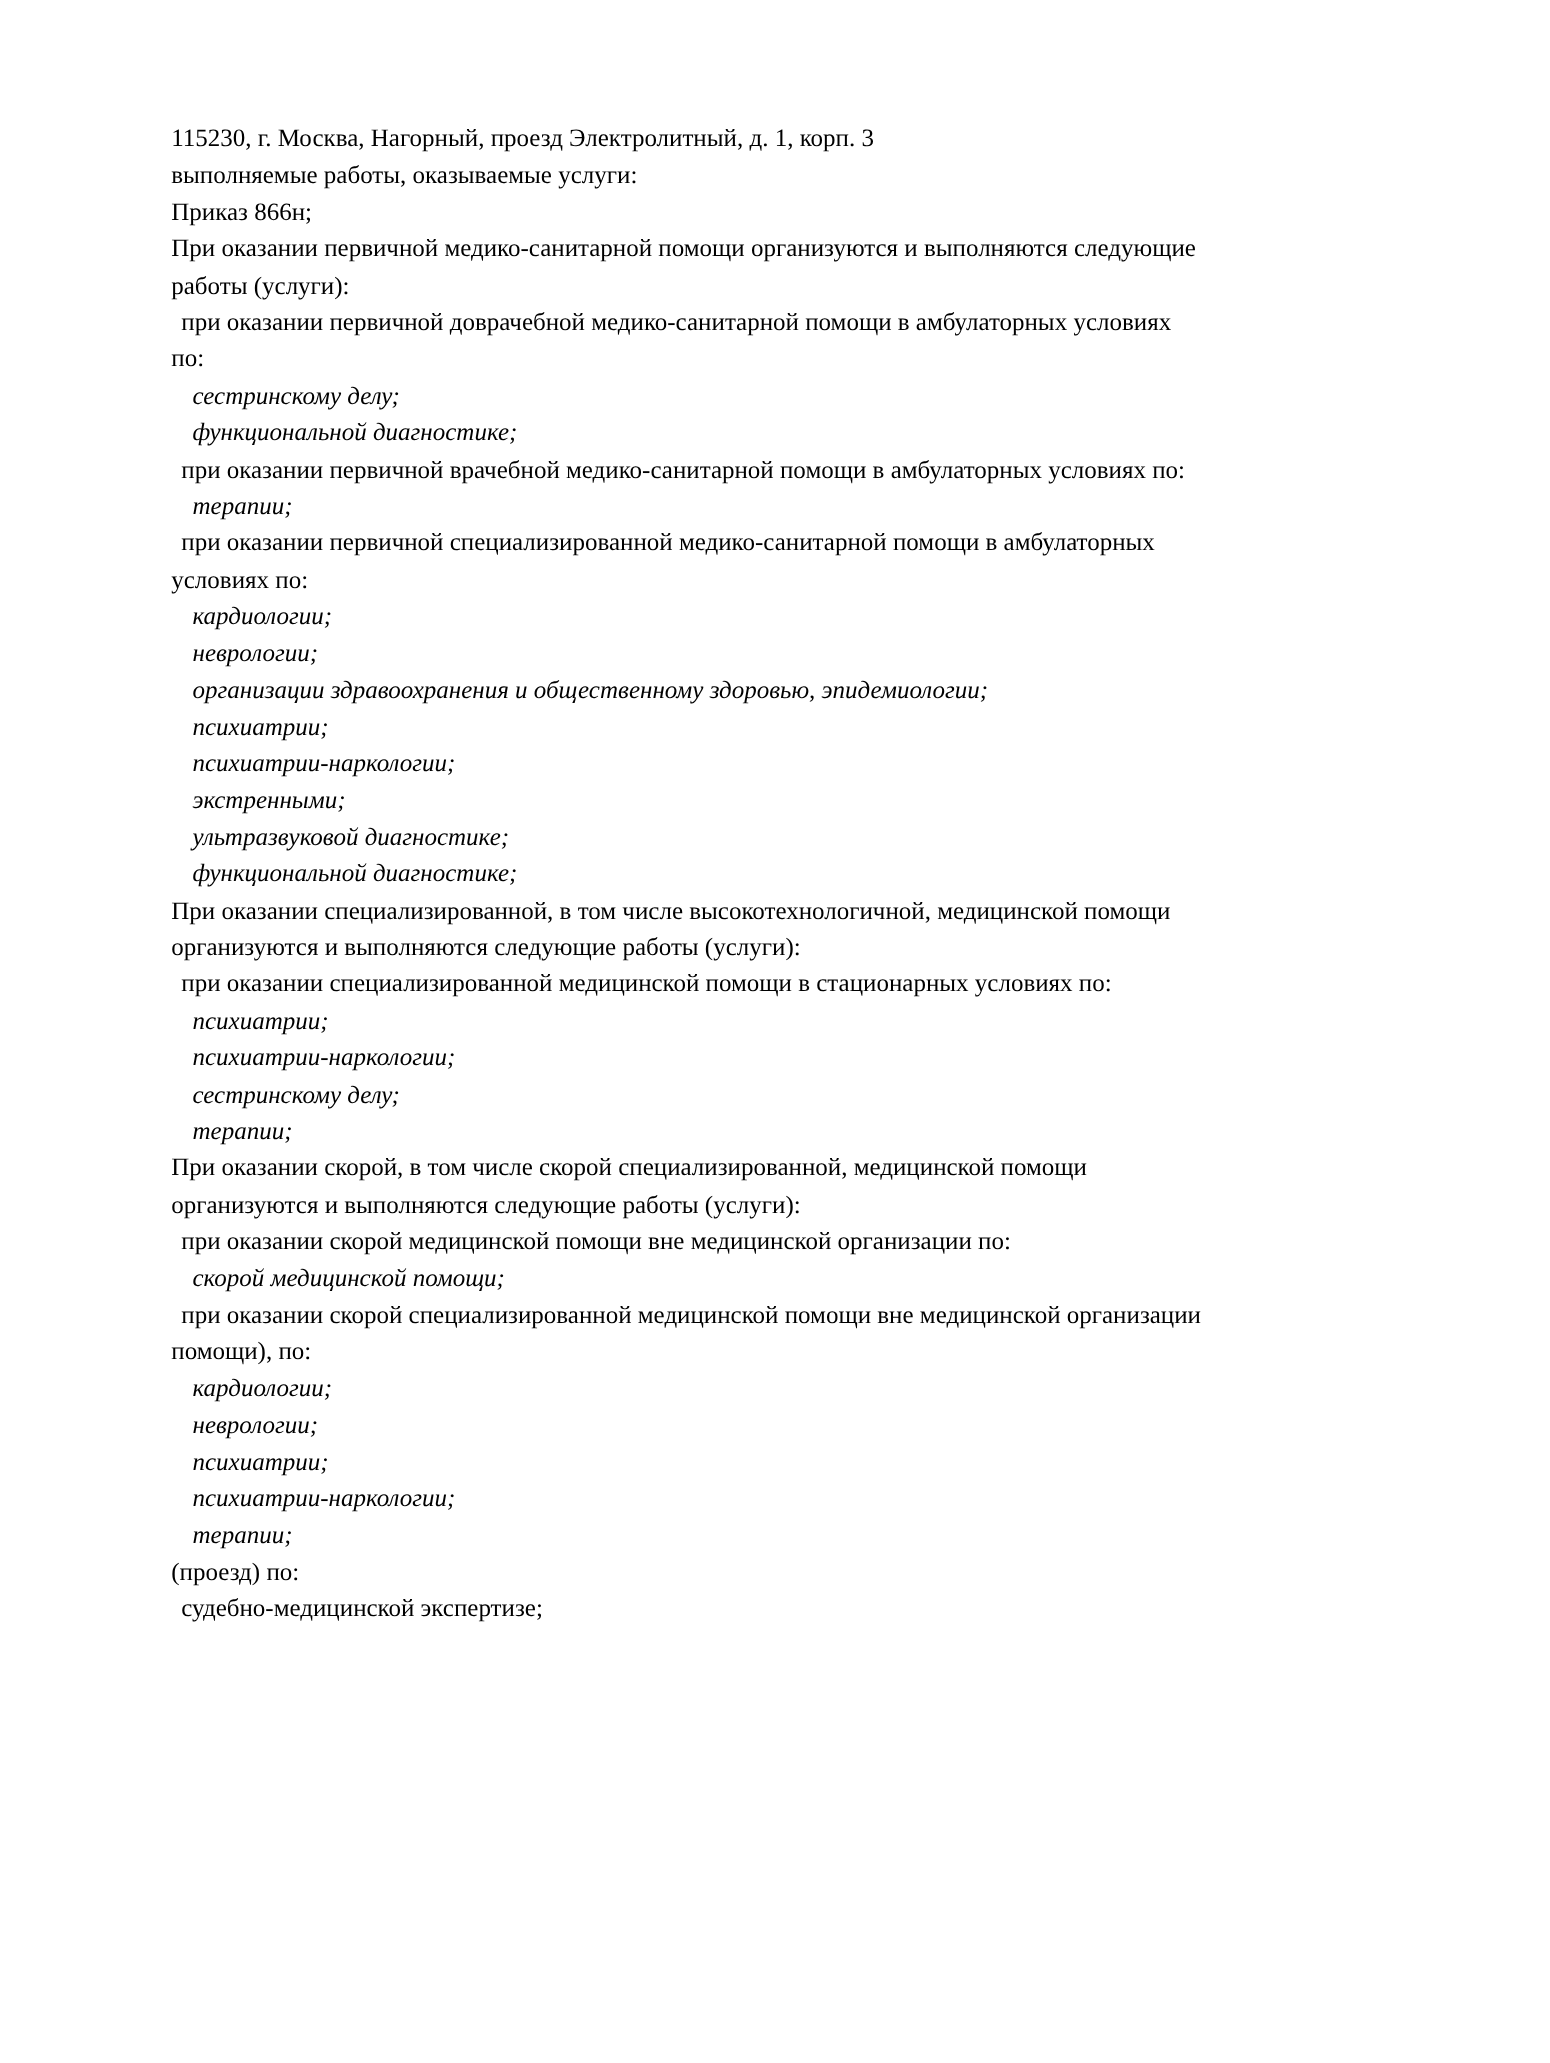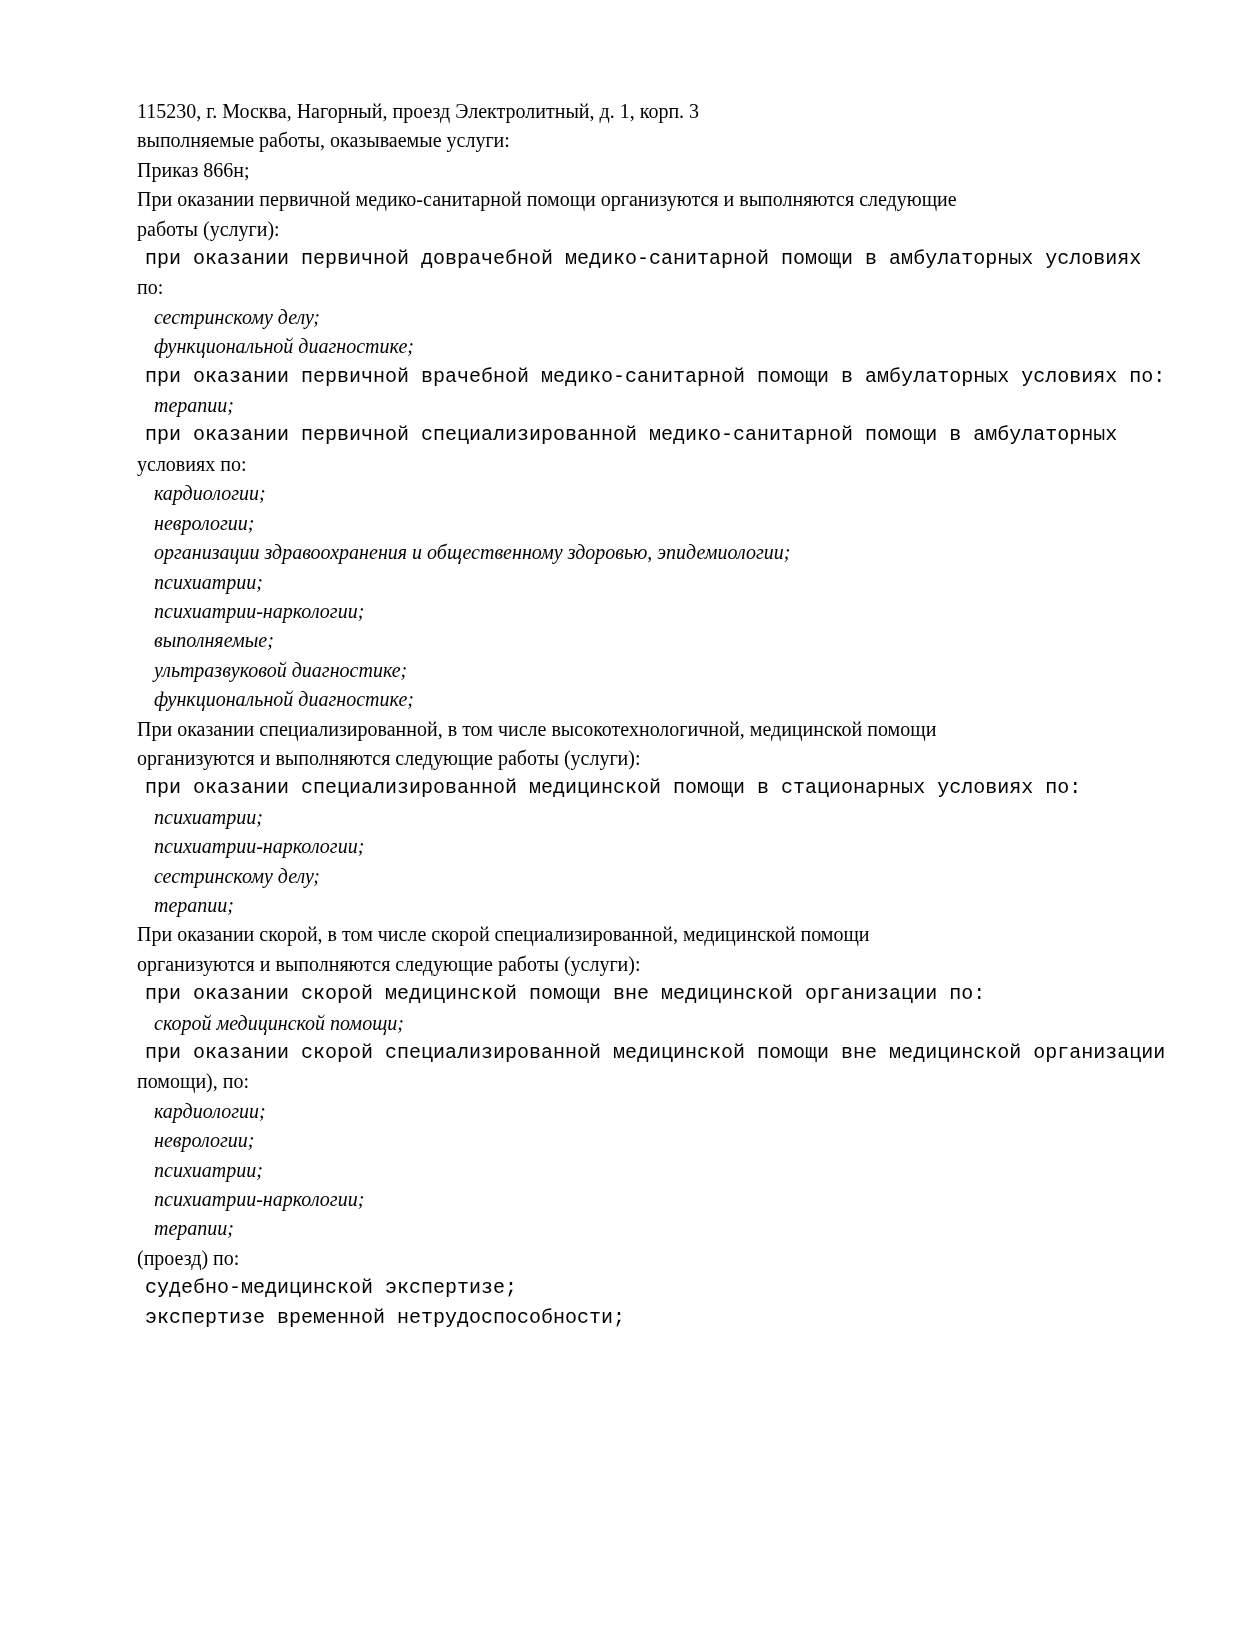--- a/index.html
+++ b/index.html
@@ -16,21 +16,21 @@
   }
   .doc {
     padding: 97px 90px 0 137px;
     font-size: 20px;
     line-height: 29.4px;
   }
   .line {
     white-space: pre;
   }
   .ind0 { padding-left: 0; }
-  .ind1 { padding-left: 8px; font-family: Liberation Mono, monospace; }
+  .ind1 { padding-left: 8px; }
   .ind2 { padding-left: 17px; font-style: italic; }
 </style>
 </head>
 <body>
 
 <div class="doc" id="doc-lines">
     <div class="line ind0">115230, г. Москва, Нагорный, проезд Электролитный, д. 1, корп. 3</div>
     <div class="line ind0">выполняемые работы, оказываемые услуги:</div>
     <div class="line ind0">Приказ 866н;</div>
     <div class="line ind0">При оказании первичной медико-санитарной помощи организуются и выполняются следующие</div>
@@ -41,21 +41,21 @@
     <div class="line ind2">функциональной диагностике;</div>
     <div class="line ind1">при оказании первичной врачебной медико-санитарной помощи в амбулаторных условиях по:</div>
     <div class="line ind2">терапии;</div>
     <div class="line ind1">при оказании первичной специализированной медико-санитарной помощи в амбулаторных</div>
     <div class="line ind0">условиях по:</div>
     <div class="line ind2">кардиологии;</div>
     <div class="line ind2">неврологии;</div>
     <div class="line ind2">организации здравоохранения и общественному здоровью, эпидемиологии;</div>
     <div class="line ind2">психиатрии;</div>
     <div class="line ind2">психиатрии-наркологии;</div>
-    <div class="line ind2">выполняемые;</div>
+    <div class="line ind2">экстренными;</div>
     <div class="line ind2">ультразвуковой диагностике;</div>
     <div class="line ind2">функциональной диагностике;</div>
     <div class="line ind0">При оказании специализированной, в том числе высокотехнологичной, медицинской помощи</div>
     <div class="line ind0">организуются и выполняются следующие работы (услуги):</div>
     <div class="line ind1">при оказании специализированной медицинской помощи в стационарных условиях по:</div>
     <div class="line ind2">психиатрии;</div>
     <div class="line ind2">психиатрии-наркологии;</div>
     <div class="line ind2">сестринскому делу;</div>
     <div class="line ind2">терапии;</div>
     <div class="line ind0">При оказании скорой, в том числе скорой специализированной, медицинской помощи</div>
@@ -64,14 +64,13 @@
     <div class="line ind2">скорой медицинской помощи;</div>
     <div class="line ind1">при оказании скорой специализированной медицинской помощи вне медицинской организации</div>
     <div class="line ind0">помощи), по:</div>
     <div class="line ind2">кардиологии;</div>
     <div class="line ind2">неврологии;</div>
     <div class="line ind2">психиатрии;</div>
     <div class="line ind2">психиатрии-наркологии;</div>
     <div class="line ind2">терапии;</div>
     <div class="line ind0">(проезд) по:</div>
     <div class="line ind1">судебно-медицинской экспертизе;</div>
-    <div class="line ind1">экспертизе временной нетрудоспособности;</div>
   </div>
 
 </body></html>

